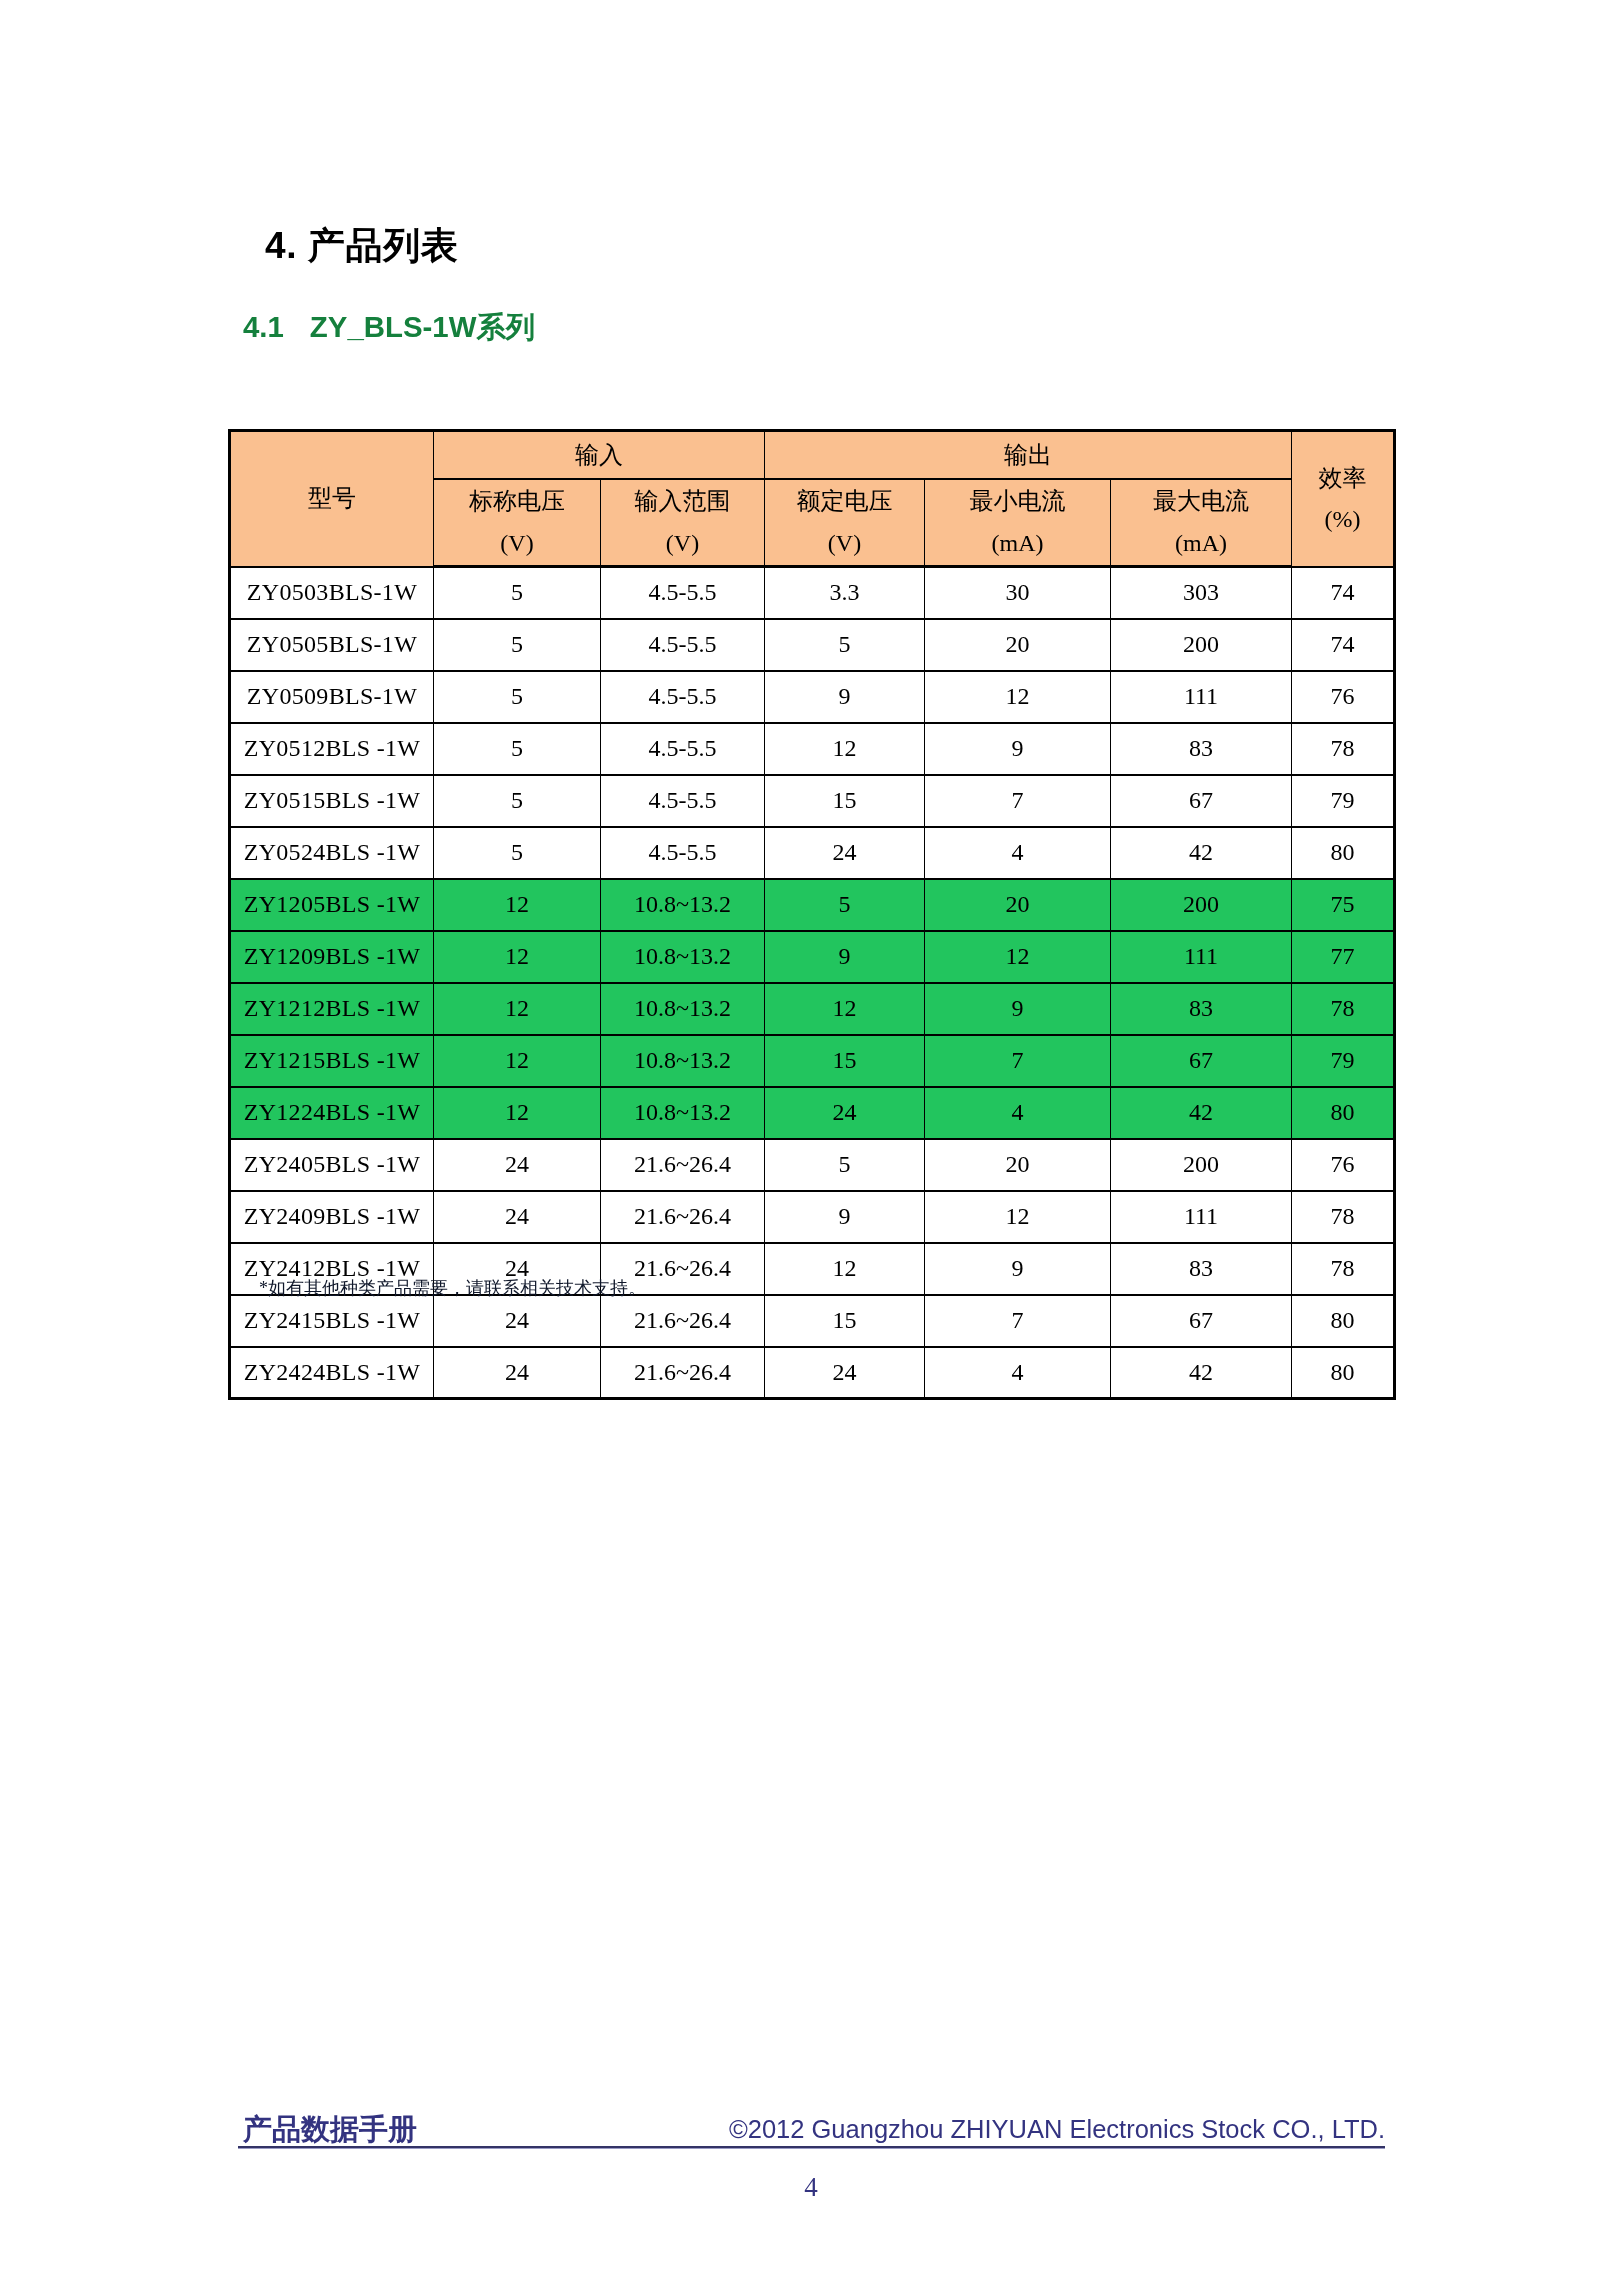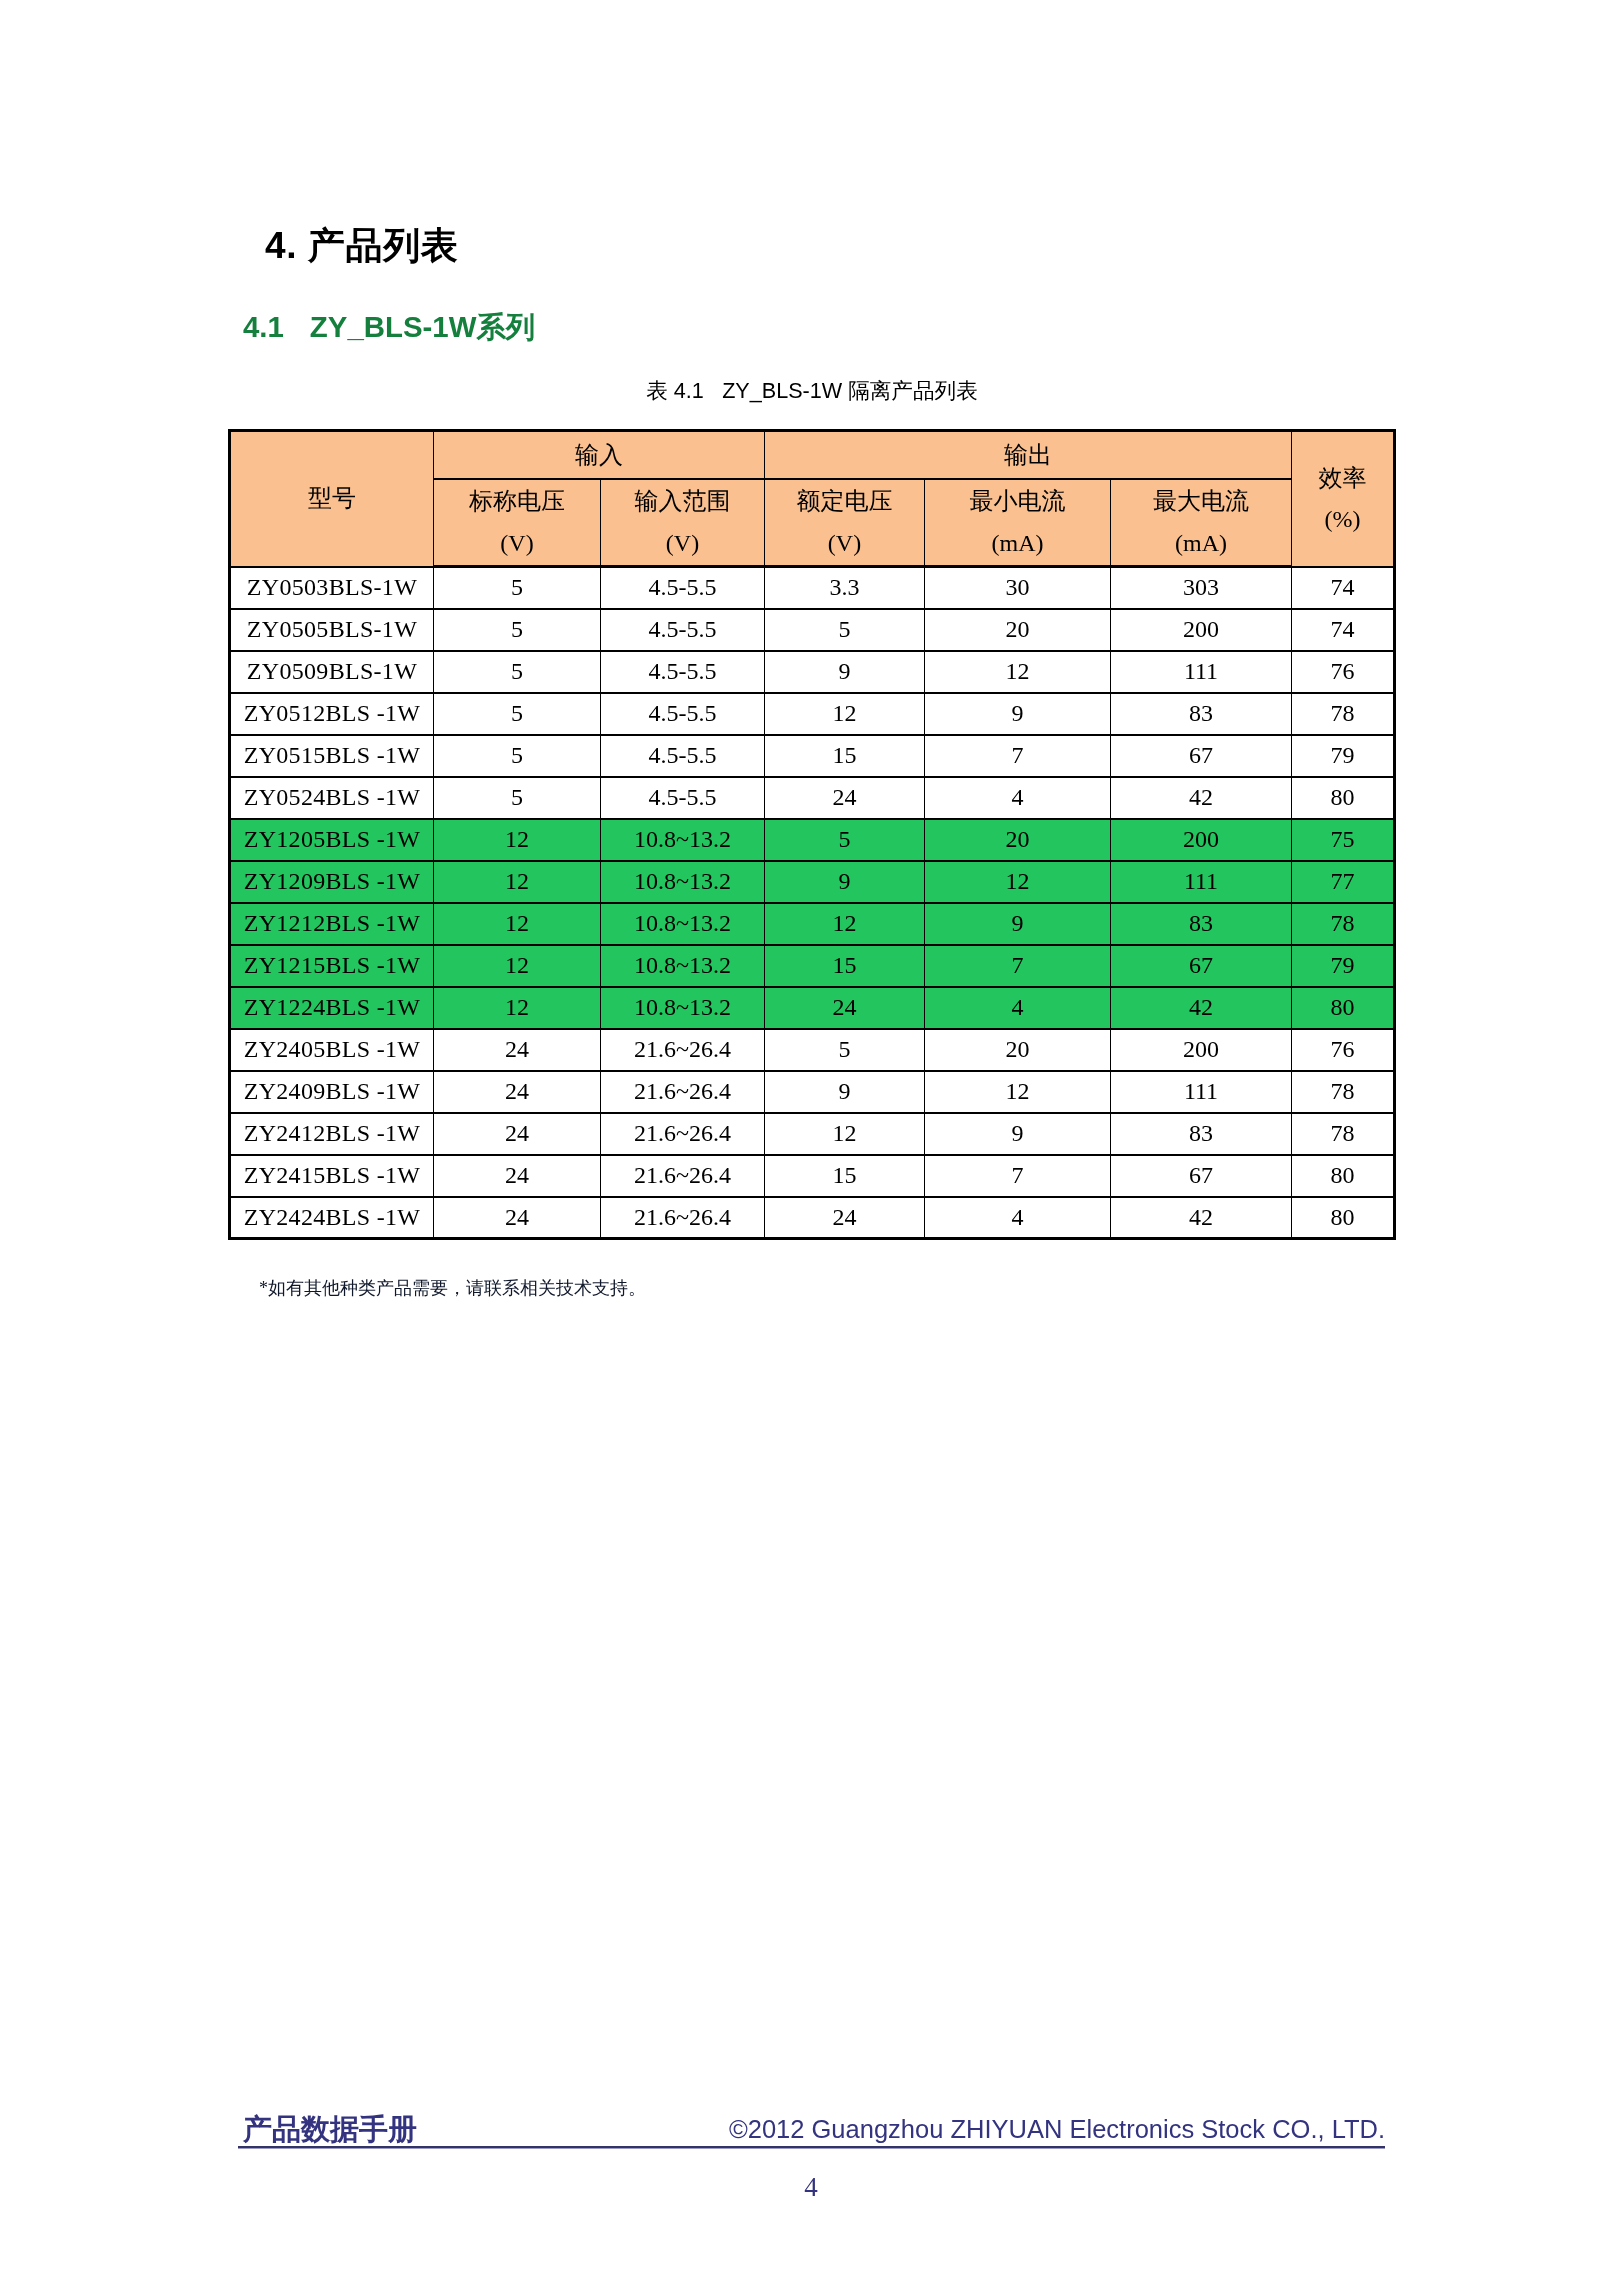--- a/index.html
+++ b/index.html
@@ -48,21 +48,21 @@
   table.product th, table.product td {
     border: 1.3px solid #000;
     text-align: center; vertical-align: middle;
     font-weight: normal;
     overflow: hidden; white-space: nowrap;
   }
   table.product thead th { background: #FAC090; font-size: 24px; }
   tr.grp th { height: 48px; border-bottom-width: 2px; }
   tr.sub th { height: 88px; border-bottom-width: 3.3px; line-height: 42px; font-size: 23.6px; }
   th.model-h, th.eff-h { font-size: 24px; line-height: 41px; }
-  table.product tbody tr { height: 42px; }
+  table.product tbody tr { height: 52px; }
   table.product tbody td { font-size: 24px; border-top-width: 2px; border-bottom-width: 2px; }
   table.product tbody tr.alt td { background: #22c55e; }
   td.model { letter-spacing: 0.3px; }
 
   
   .note {
     position: absolute; left: 243px; top: 1276px;
     font-size: 18px; color: #0f172a; white-space: nowrap; margin-left: 16px;
   }
 
@@ -95,23 +95,20 @@
 <div class="page">
 
   <div class="h1">
     <span class="num">4.</span><span>产品列表</span>
   </div>
 
   <div class="h2">
     <span class="num">4.1</span><span>ZY_BLS-1W系列</span>
   </div>
 
-  <div class="caption">
-    <span class="lbl">表 4.1</span><span>ZY_BLS-1W 隔离产品列表</span>
-  </div>
 
   <div class="tbl-wrap">
     <table class="product">
       <colgroup>
         <col style="width:204px">
           <col style="width:167px">
           <col style="width:164px">
         <col style="width:160px">
           <col style="width:186px">
           <col style="width:181px">

